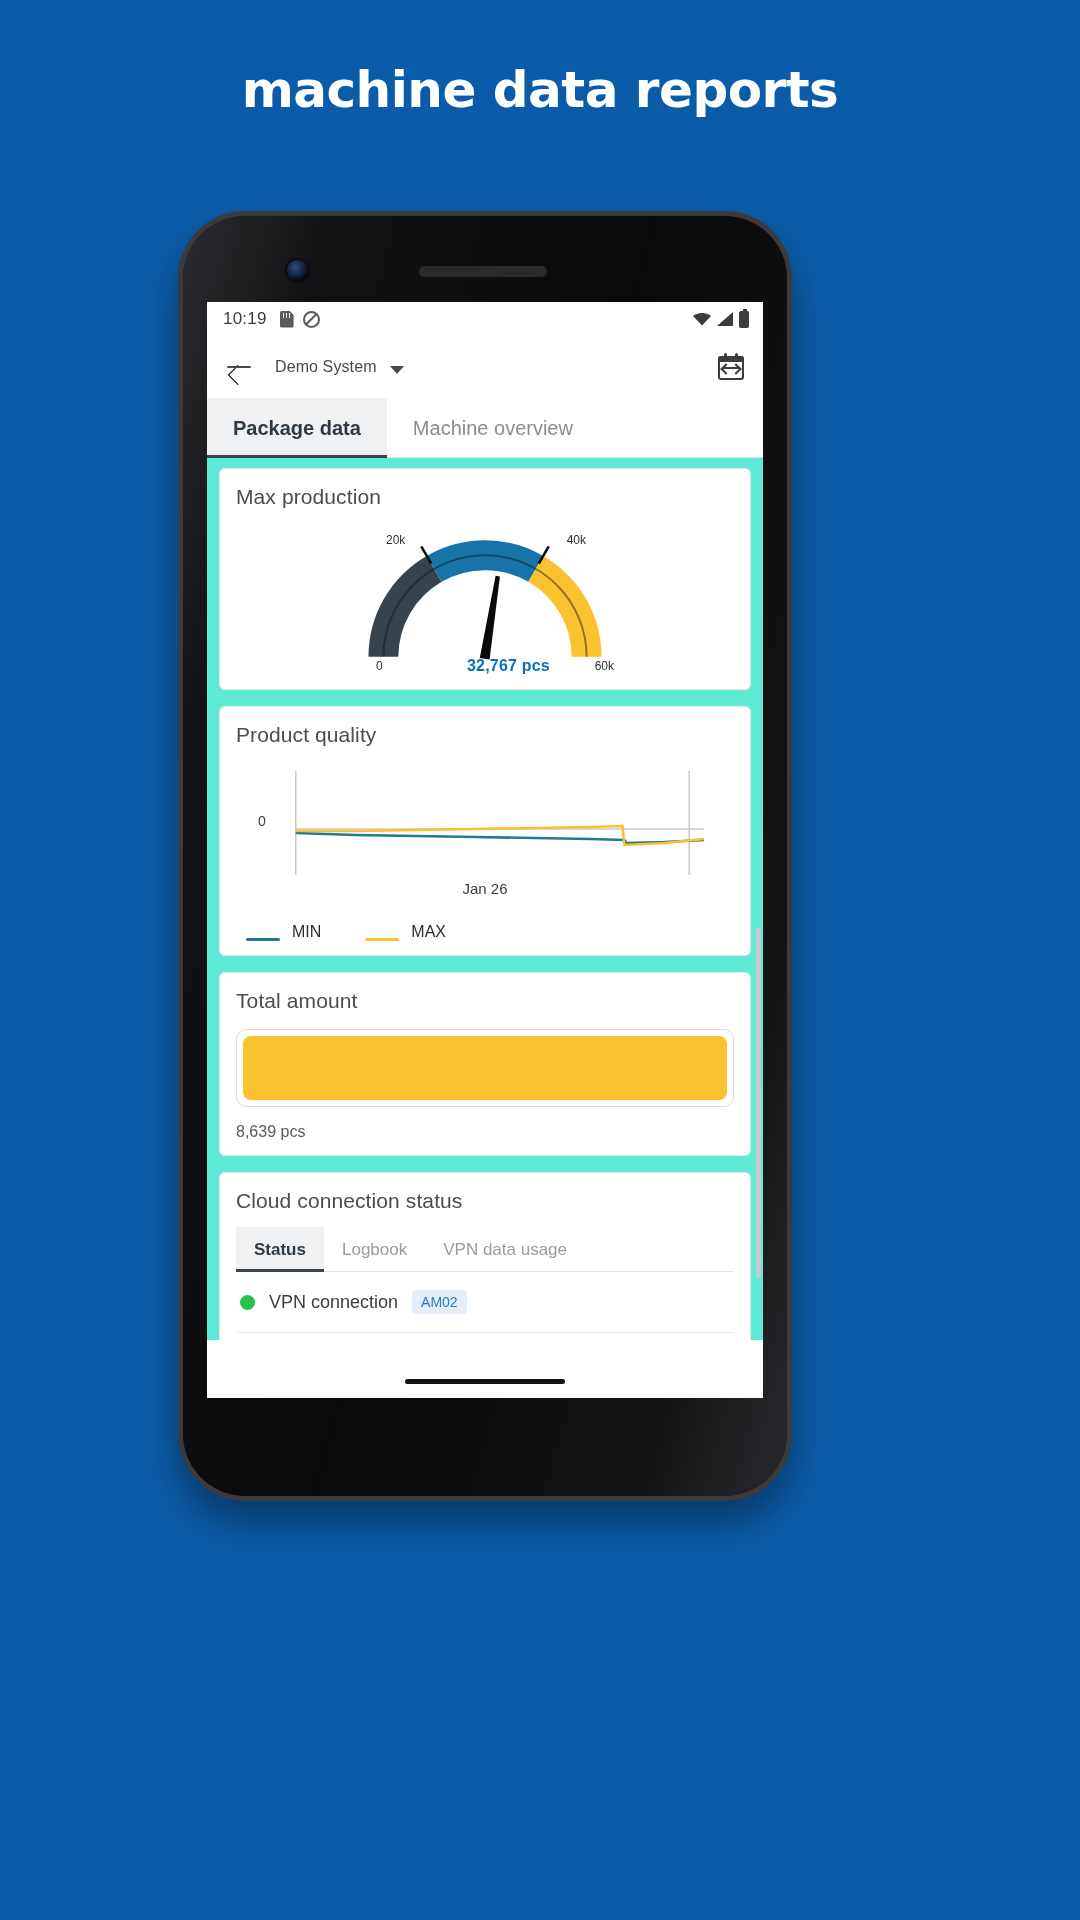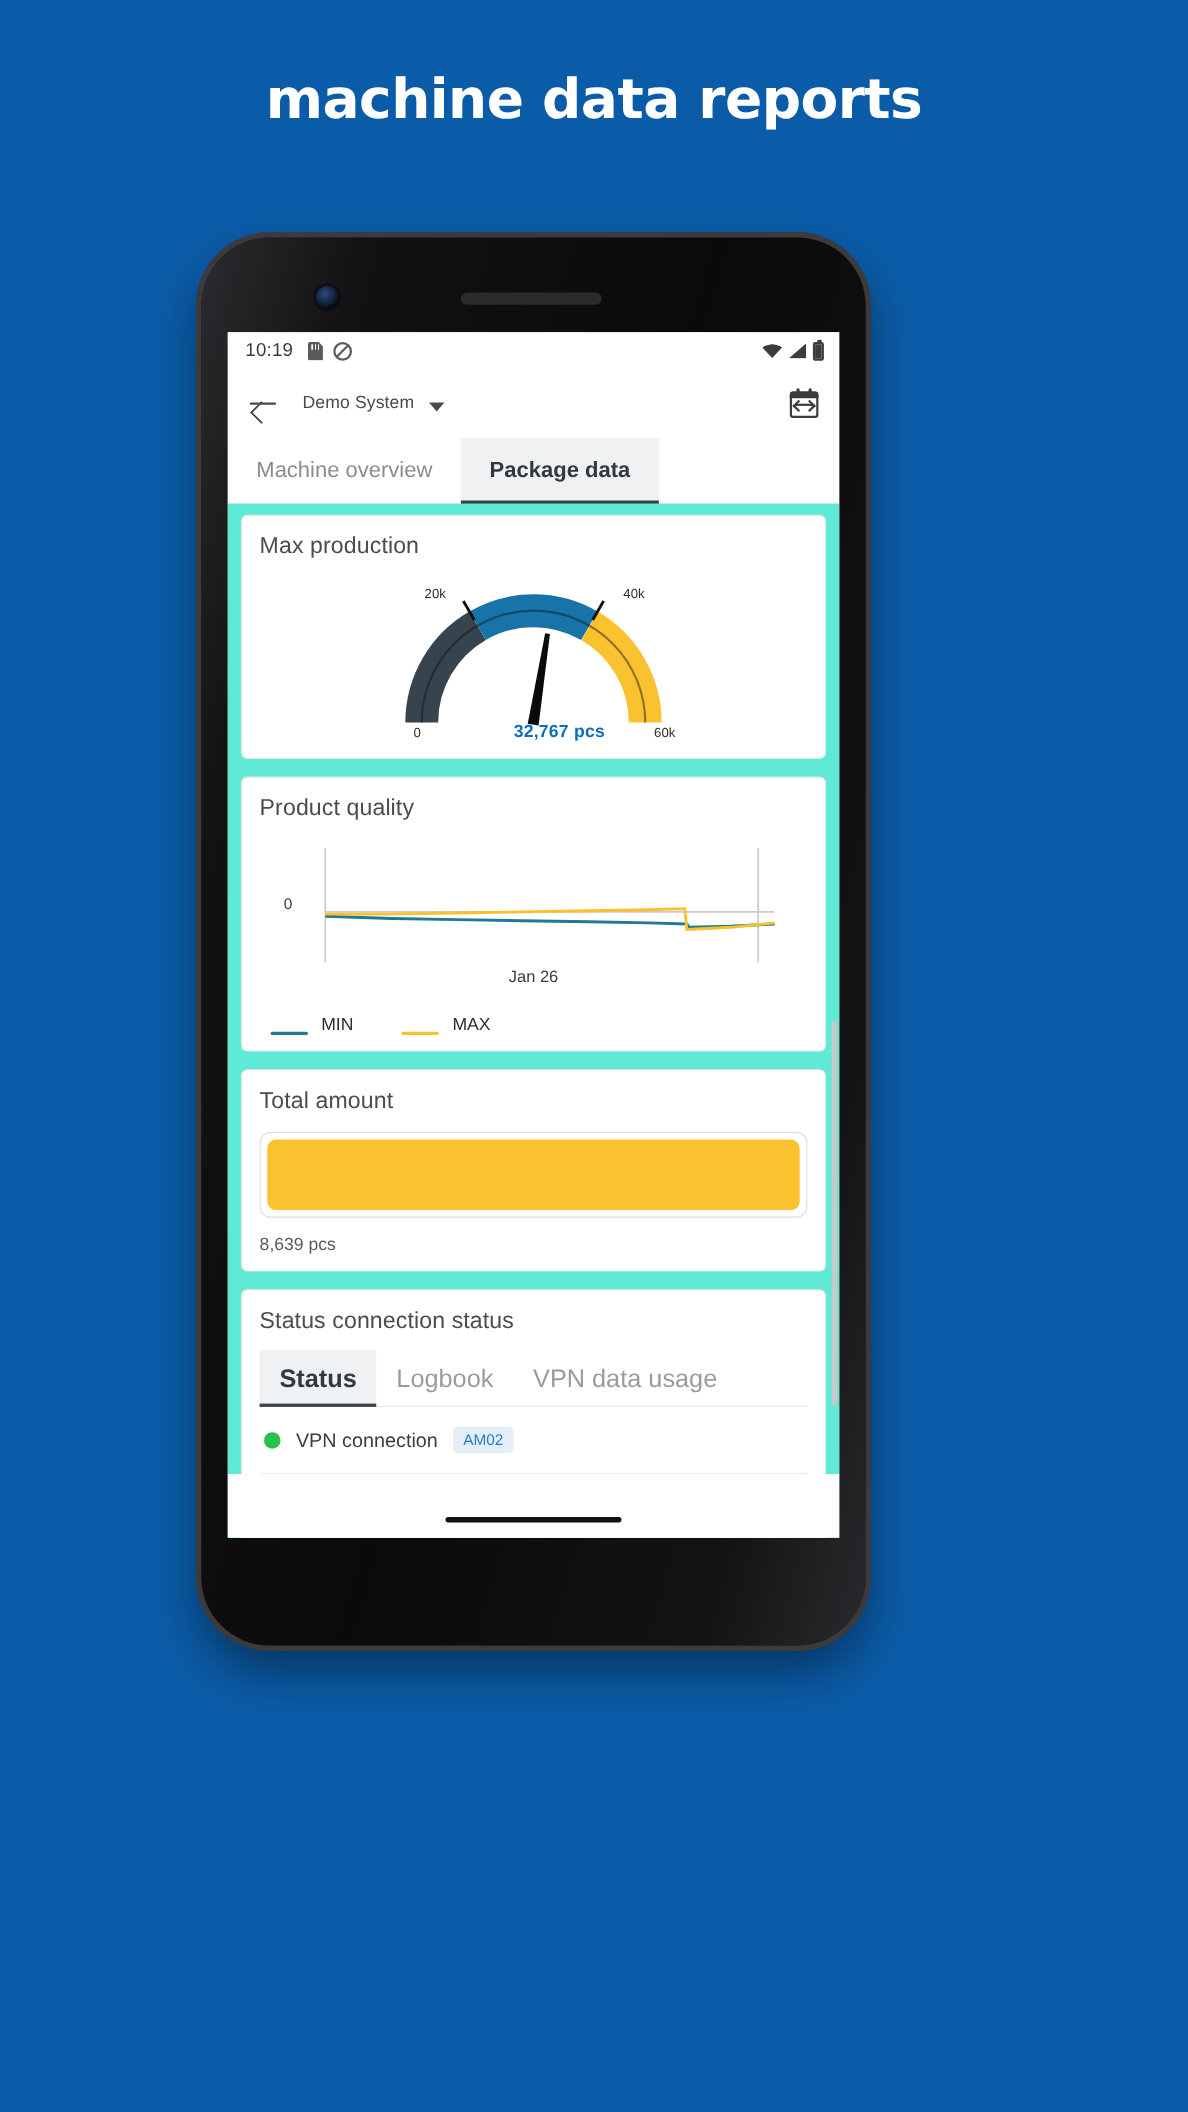--- a/index.html
+++ b/index.html
@@ -186,21 +186,21 @@
   
   .bar-outer {
     margin-top:16px; height:78px; border:1px solid #dcdddf; border-radius:10px;
     padding:6px; display:flex; align-items:stretch;
   }
   .bar-fill { border-radius:8px; }
   .bar-caption { margin-top:16px; text-align:left; font-size:16px; color:#5a5a5a; }
 
   
   .sub-tabs { display:flex; border-bottom:1px solid #e6e7e8; margin-top:14px; }
-  .sub-tab { padding:13px 18px 11px; font-size:23px; color:#9b9b9b; position:relative; cursor:pointer; }
+  .sub-tab { padding:13px 18px 11px; font-size:17px; color:#9b9b9b; position:relative; cursor:pointer; }
   .sub-tab.active { color:#2e3a43; font-weight:700; background:#f0f1f2; }
   .sub-tab.active::after {
     content:""; position:absolute; left:0; right:0; bottom:-1px; height:3px; background:#37434d;
   }
   .status-row {
     display:flex; align-items:center; gap:14px;
     padding: 18px 4px; border-bottom:1px solid #eceded;
   }
   .status-row:last-child { border-bottom:none; }
   .dot { width:15px; height:15px; border-radius:50%; flex:none; }
@@ -259,22 +259,22 @@
         <span class="cal-icon">
           <span class="frame"></span>
             <span class="top"></span>
           <span class="pin1"></span>
             <span class="pin2"></span>
           <span class="arrows"></span>
         </span>
       </div>
 
       <div class="tabs">
+        <div class="tab active">Package data</div>
         <div class="tab">Machine overview</div>
-        <div class="tab active">Package data</div>
       </div>
 
       <div class="content">
 
         <div class="card">
           <div class="card-title">Max production</div>
           <div class="gauge-wrap">
             <svg width="100%" height="150" viewBox="0 0 500 150">
               <g transform="translate(250,132)">
                 <path d="M -102 0 A 102 102 0 0 1 -51 -88.3" fill="none" stroke="#37434d" stroke-width="30"></path>
@@ -321,21 +321,21 @@
 
         <div class="card">
           <div class="card-title">Total amount</div>
           <div class="bar-outer">
             <div class="bar-fill" style="background:#FBC230;width:100%"></div>
           </div>
           <div class="bar-caption">8,639 pcs</div>
         </div>
 
         <div class="card">
-          <div class="card-title">Status connection status</div>
+          <div class="card-title">Cloud connection status</div>
           <div class="sub-tabs">
             <div class="sub-tab active">Status</div>
             <div class="sub-tab">Logbook</div>
             <div class="sub-tab">VPN data usage</div>
           </div>
           <div class="status-row">
             <span class="dot" style="background:#27c24c"></span>
             <span class="status-label">VPN connection</span>
             <span class="chip">AM02</span>
           </div>

